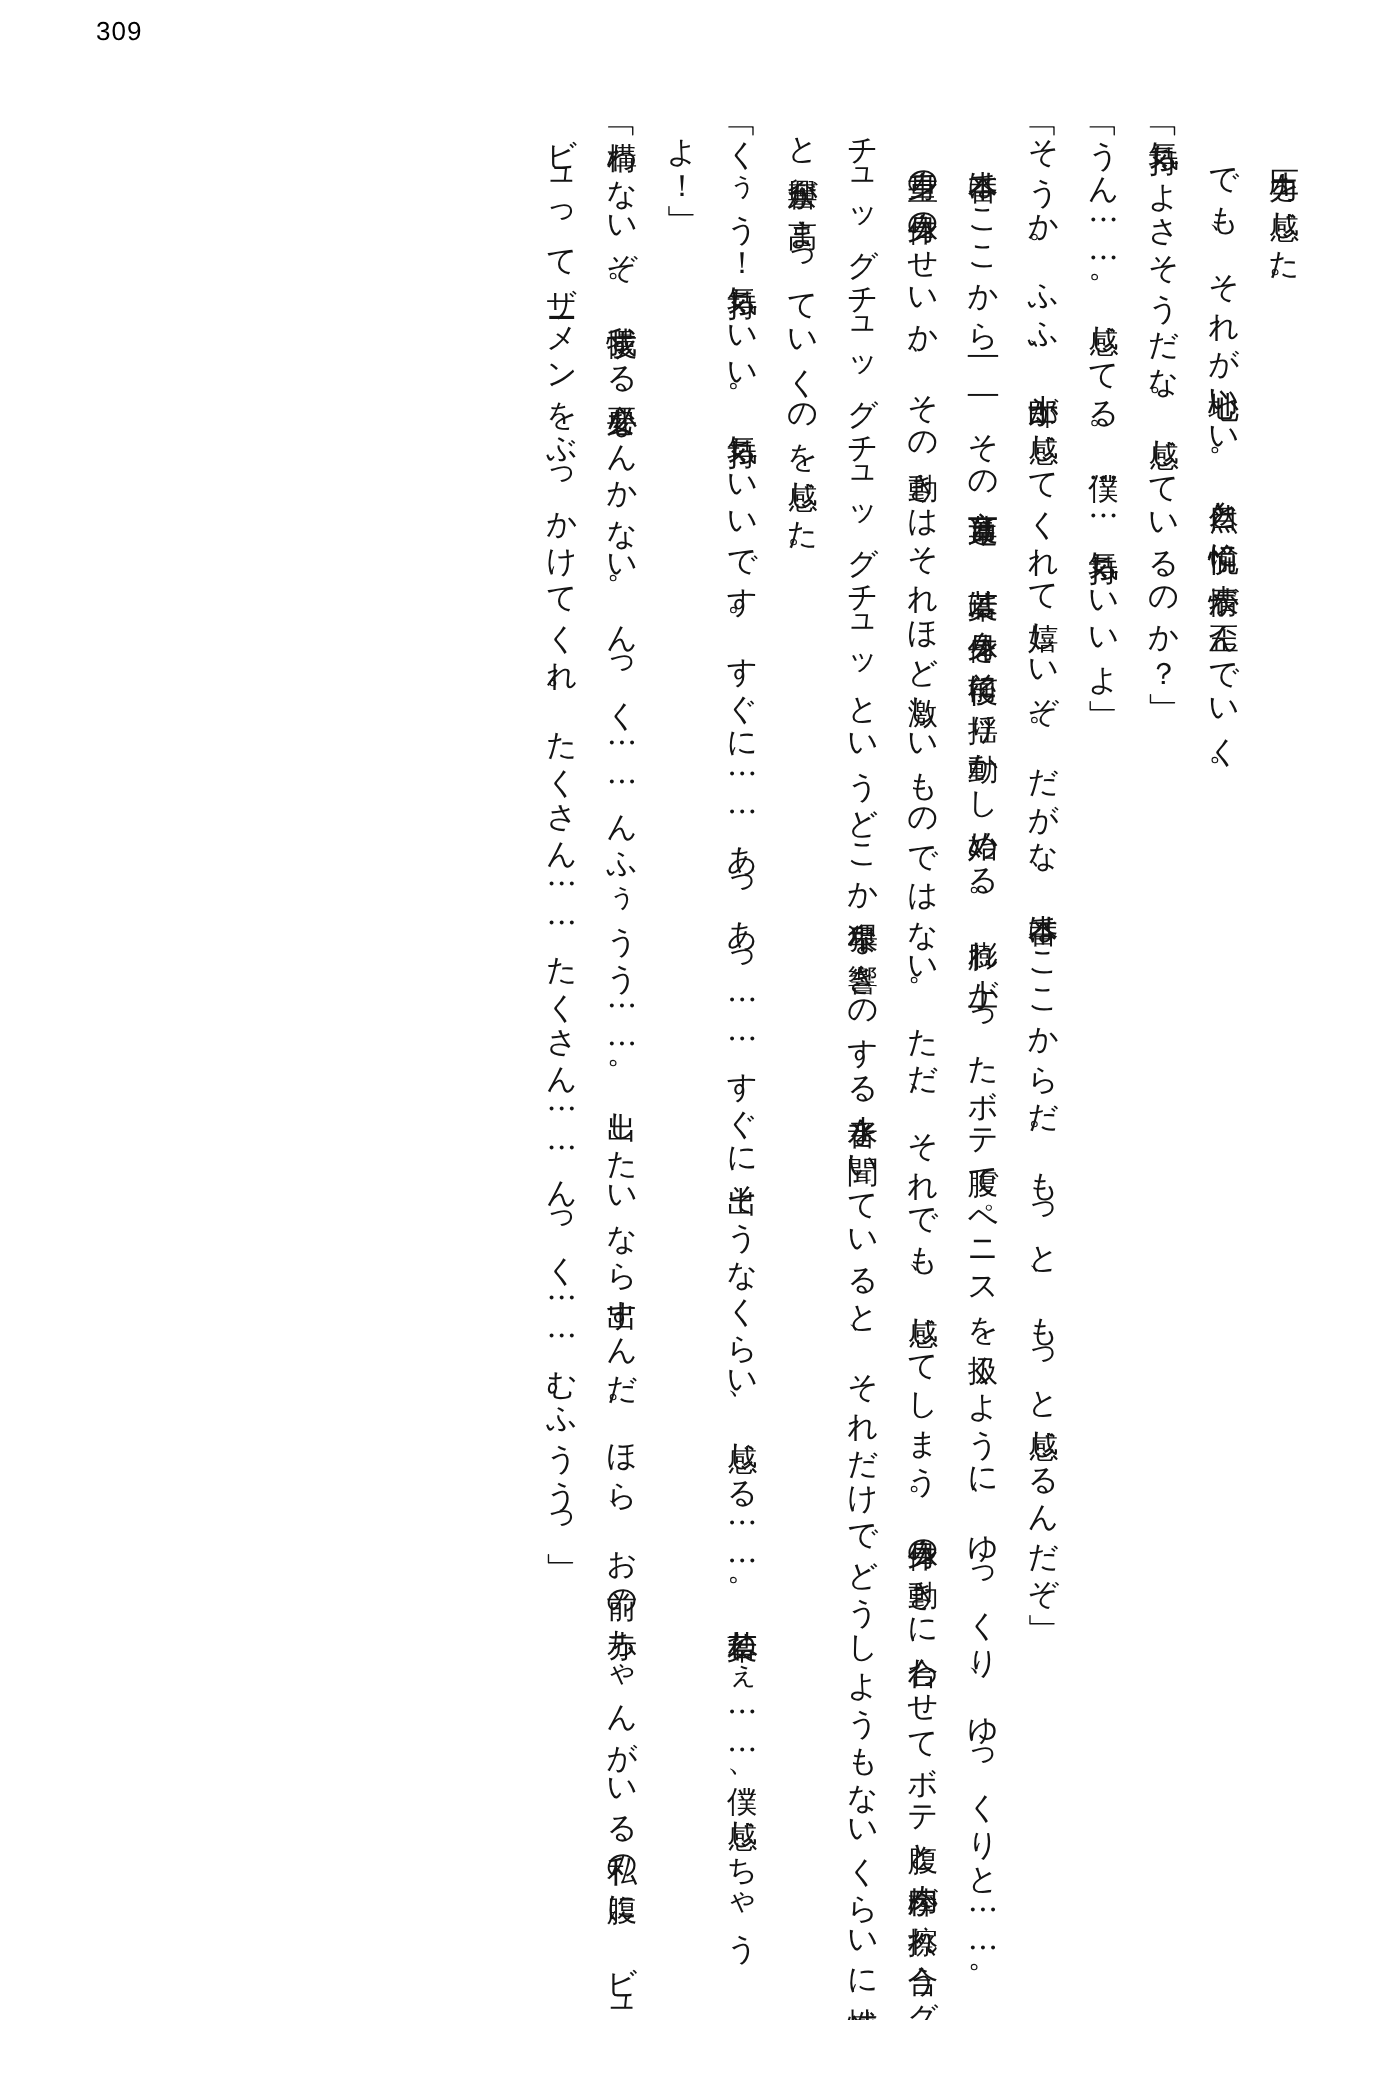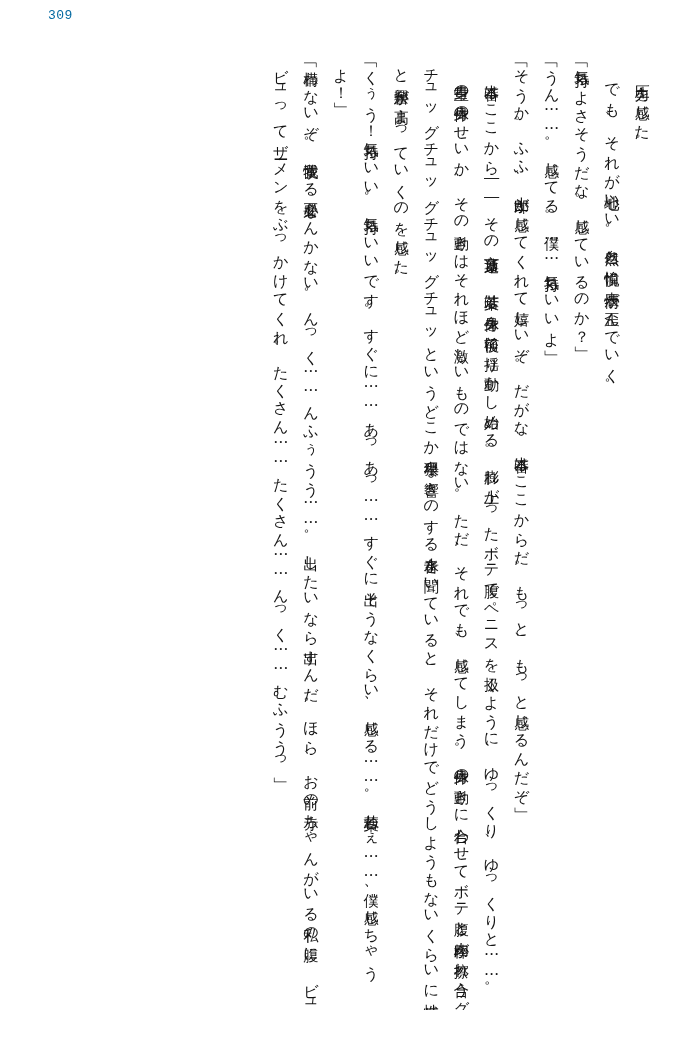--- a/index.html
+++ b/index.html
@@ -18,22 +18,22 @@
     background: #ffffff;
     overflow: hidden;
     box-sizing: border-box;
   }
   .page-number {
     position: absolute;
     top: 8px;
     left: 48px;
     font-size: 13px;
     letter-spacing: 0.5px;
-    color: #0369a1;
-    font-family: Liberation Mono, monospace;
+    color: #000000;
+    font-family: Liberation Sans, sans-serif;
   }
   .body-text {
     position: absolute;
     top: 58px;
     right: 36px;
     left: 28px;
     bottom: 40px;
     writing-mode: vertical-rl;
     -webkit-writing-mode: vertical-rl;
     text-orientation: upright;

